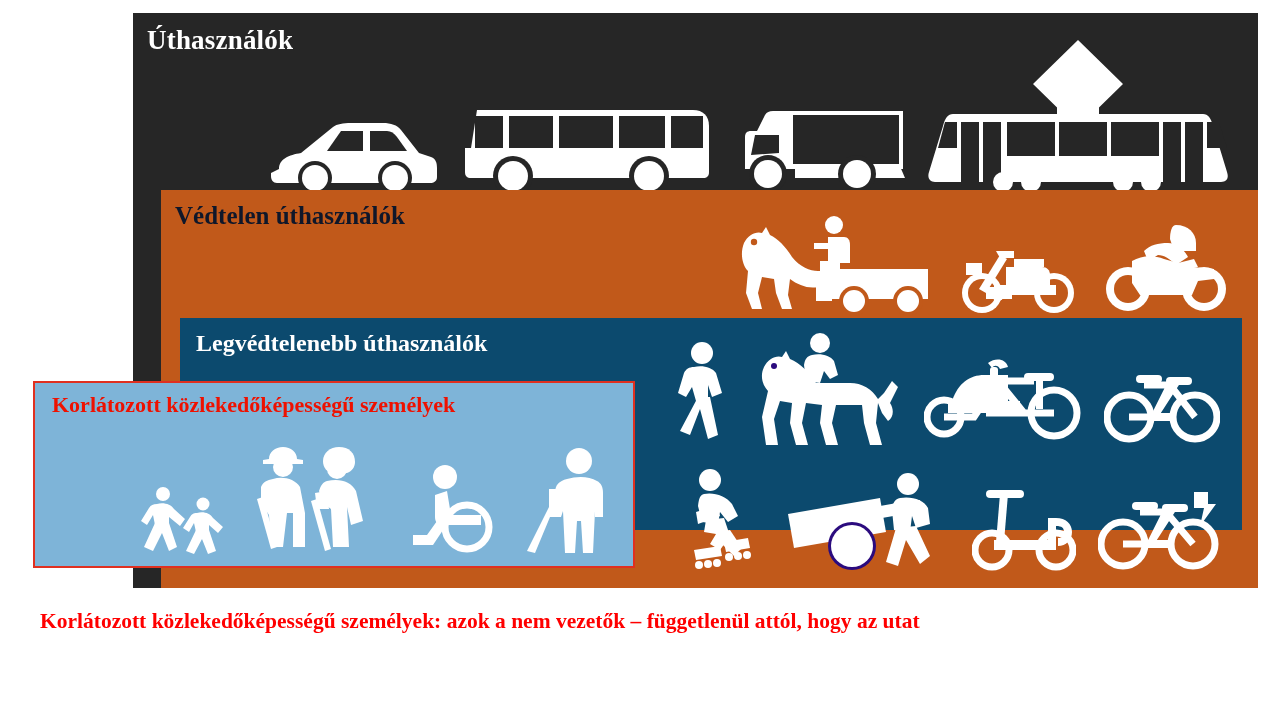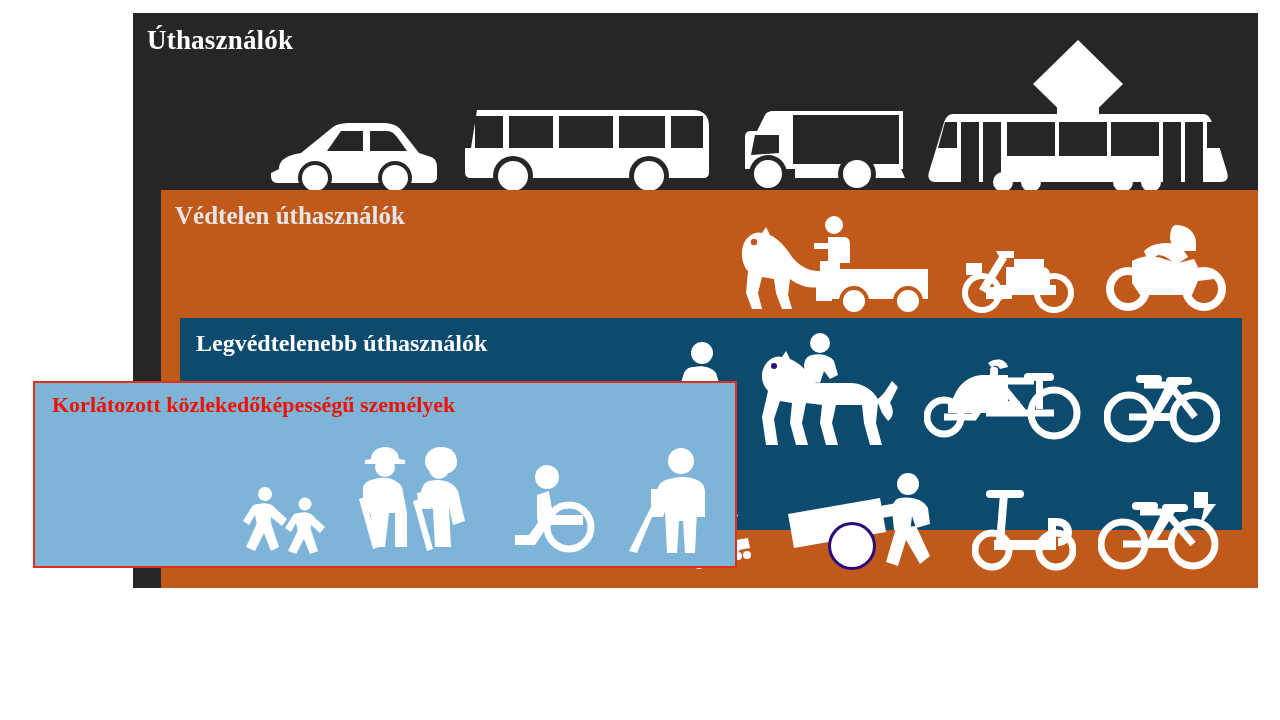--- a/index.html
+++ b/index.html
@@ -26,21 +26,21 @@
     padding-right:18px; box-sizing:border-box;
   }
 
   
   .band-vuln{
     position:absolute; left:161px; top:190px; width:1097px; height:398px;
     background:#c1591a;
   }
   .band-vuln-label{
     position:absolute; left:14px; top:13px;
-    color:#e5e5e5; font-size:25px; font-weight:700; line-height:1;
+    color:#0f172a; font-size:25px; font-weight:700; line-height:1;
     white-space:nowrap;
   }
   .row-vuln{
     position:absolute; right:30px; top:12px; height:115px;
     display:flex; align-items:flex-end; gap:28px;
   }
 
   
   .band-most{
     position:absolute; left:180px; top:318px; width:1062px; height:212px;
@@ -55,21 +55,21 @@
     position:absolute; right:22px; top:14px; height:115px;
     display:flex; align-items:flex-end; gap:20px;
   }
   .row-most-b{
     position:absolute; right:22px; top:138px; height:118px;
     display:flex; align-items:flex-end; gap:22px;
   }
 
   
   .band-reduced{
-    position:absolute; left:33px; top:381px; width:704px; height:187px;
+    position:absolute; left:33px; top:381px; width:602px; height:187px;
     background:#7eb4d8; border:2px solid #e03020; box-sizing:border-box;
   }
   .band-reduced-label{
     position:absolute; left:17px; top:11px;
     color:#ee1100; font-size:22px; font-weight:700; line-height:1;
     white-space:nowrap;
   }
   .row-reduced{
     position:absolute; left:0; right:18px; top:62px; height:110px;
     display:flex; align-items:flex-end; justify-content:flex-end; gap:26px;
@@ -438,15 +438,16 @@
 
             <path d="M26 60 L32 58 L12 106 L4 104 Z"></path>
           </g>
         </svg>
       </span>
 
     </div>
   </div>
 
   <div class="caption">
+    <div>Korlátozott közlekedőképességű személyek: azok a nem vezetők – függetlenül attól, hogy az utat</div>
   </div>
 
 </div>
 
 </body></html>

